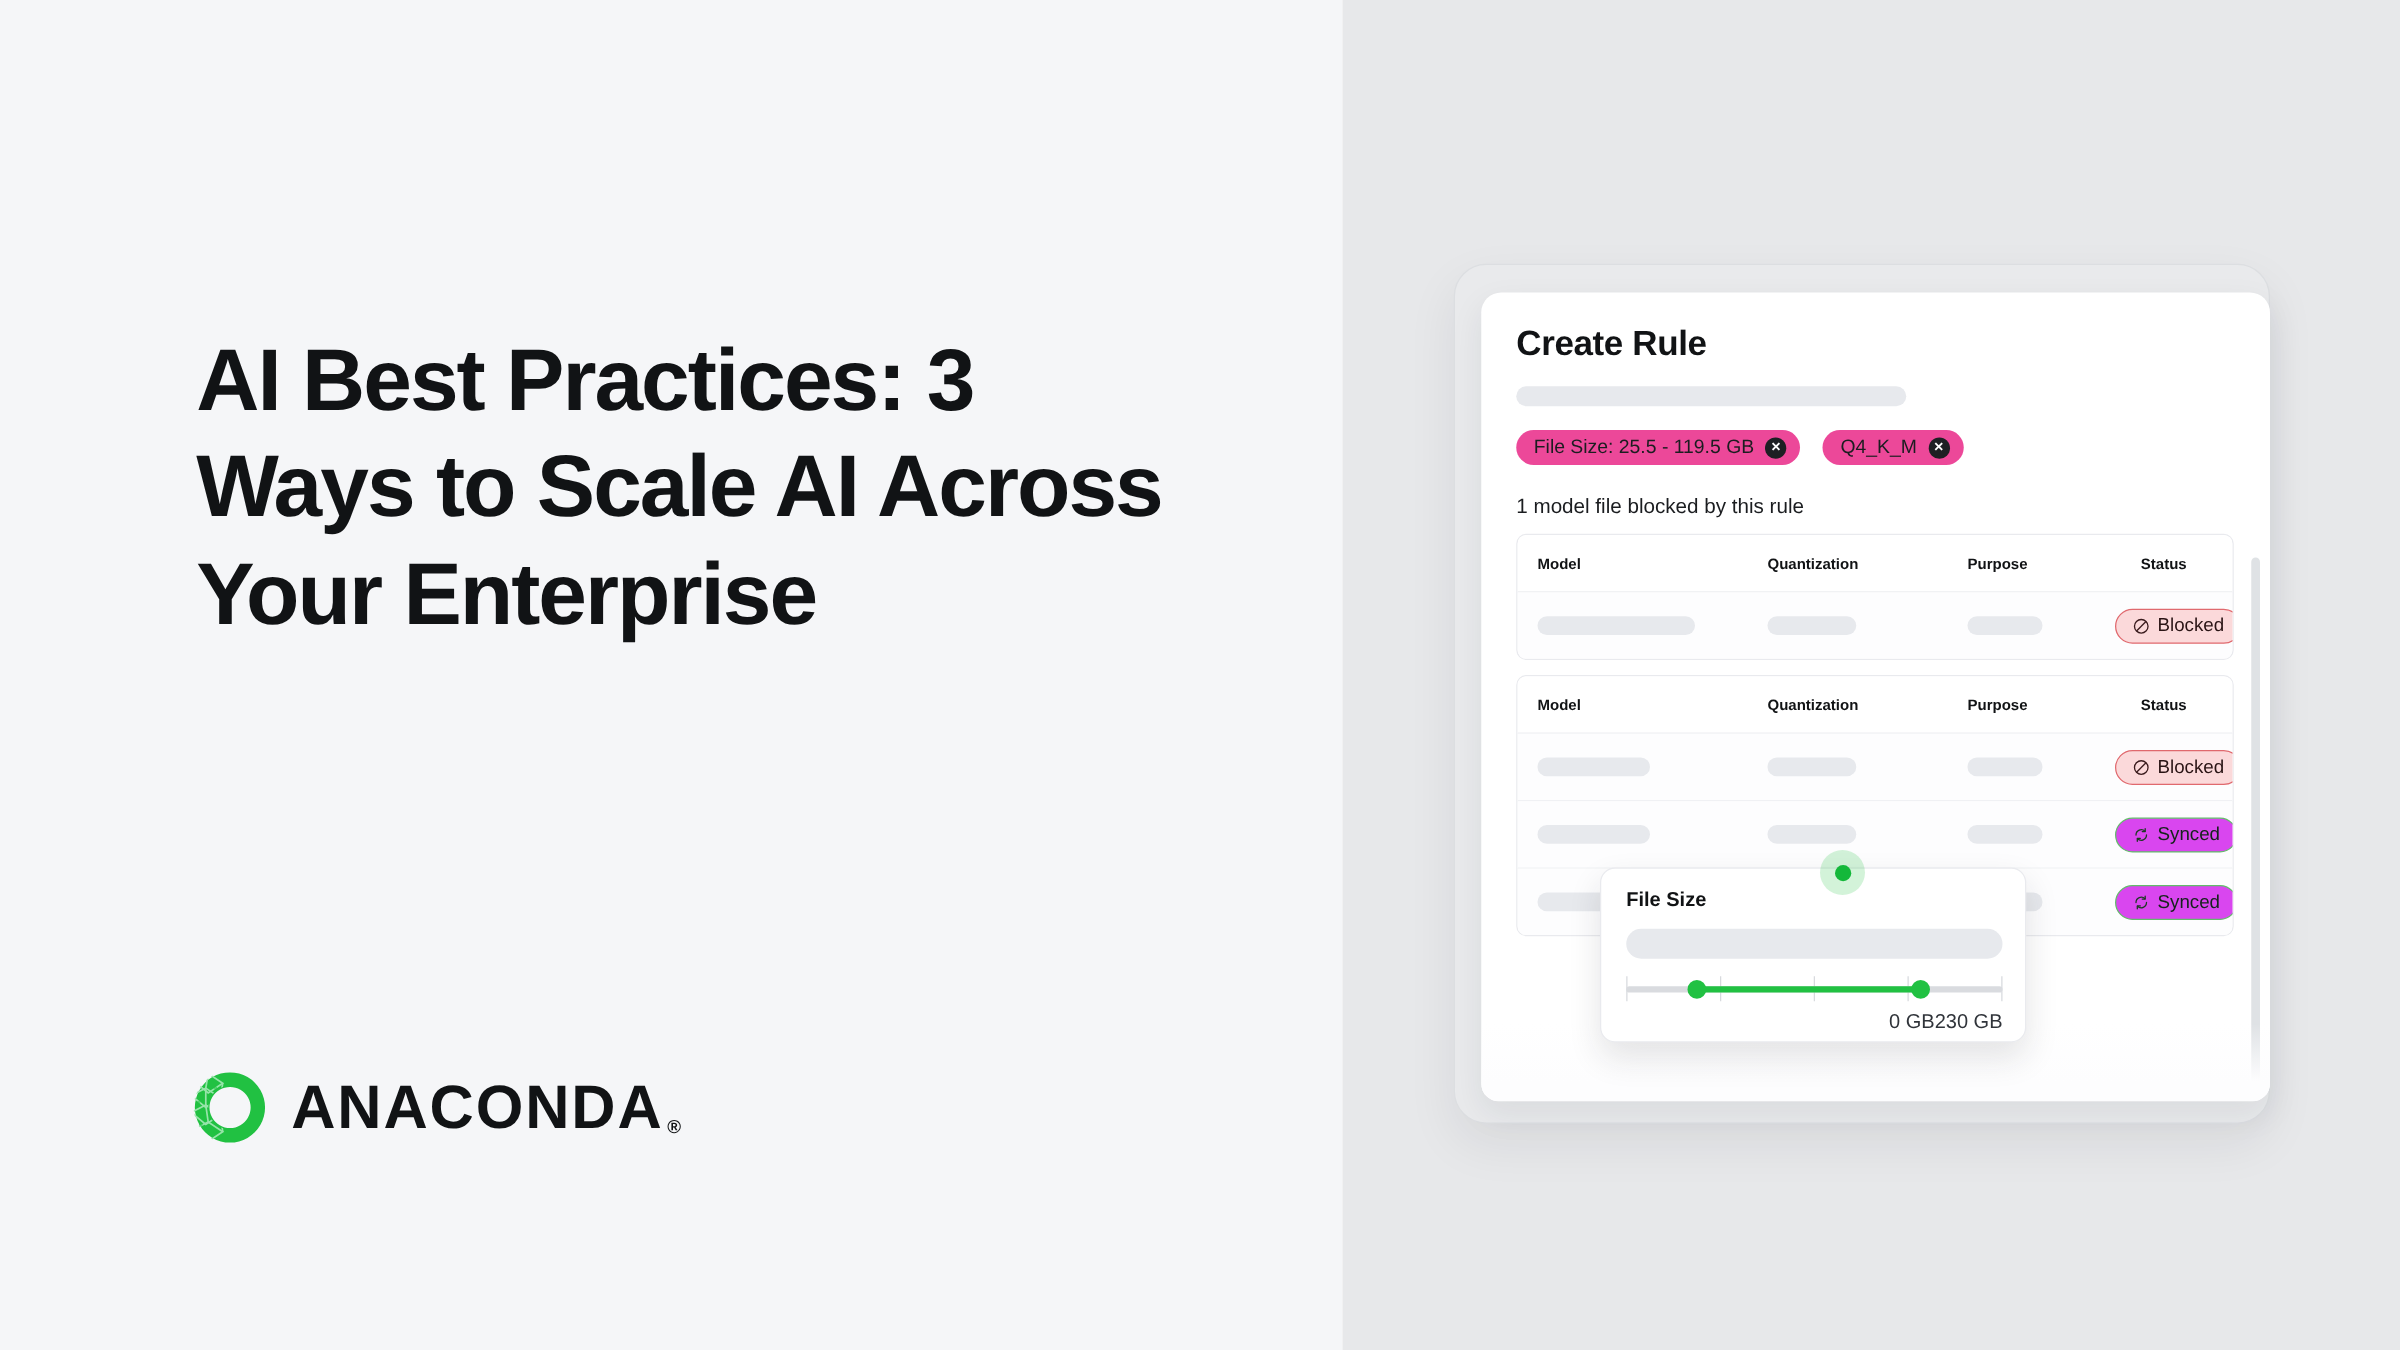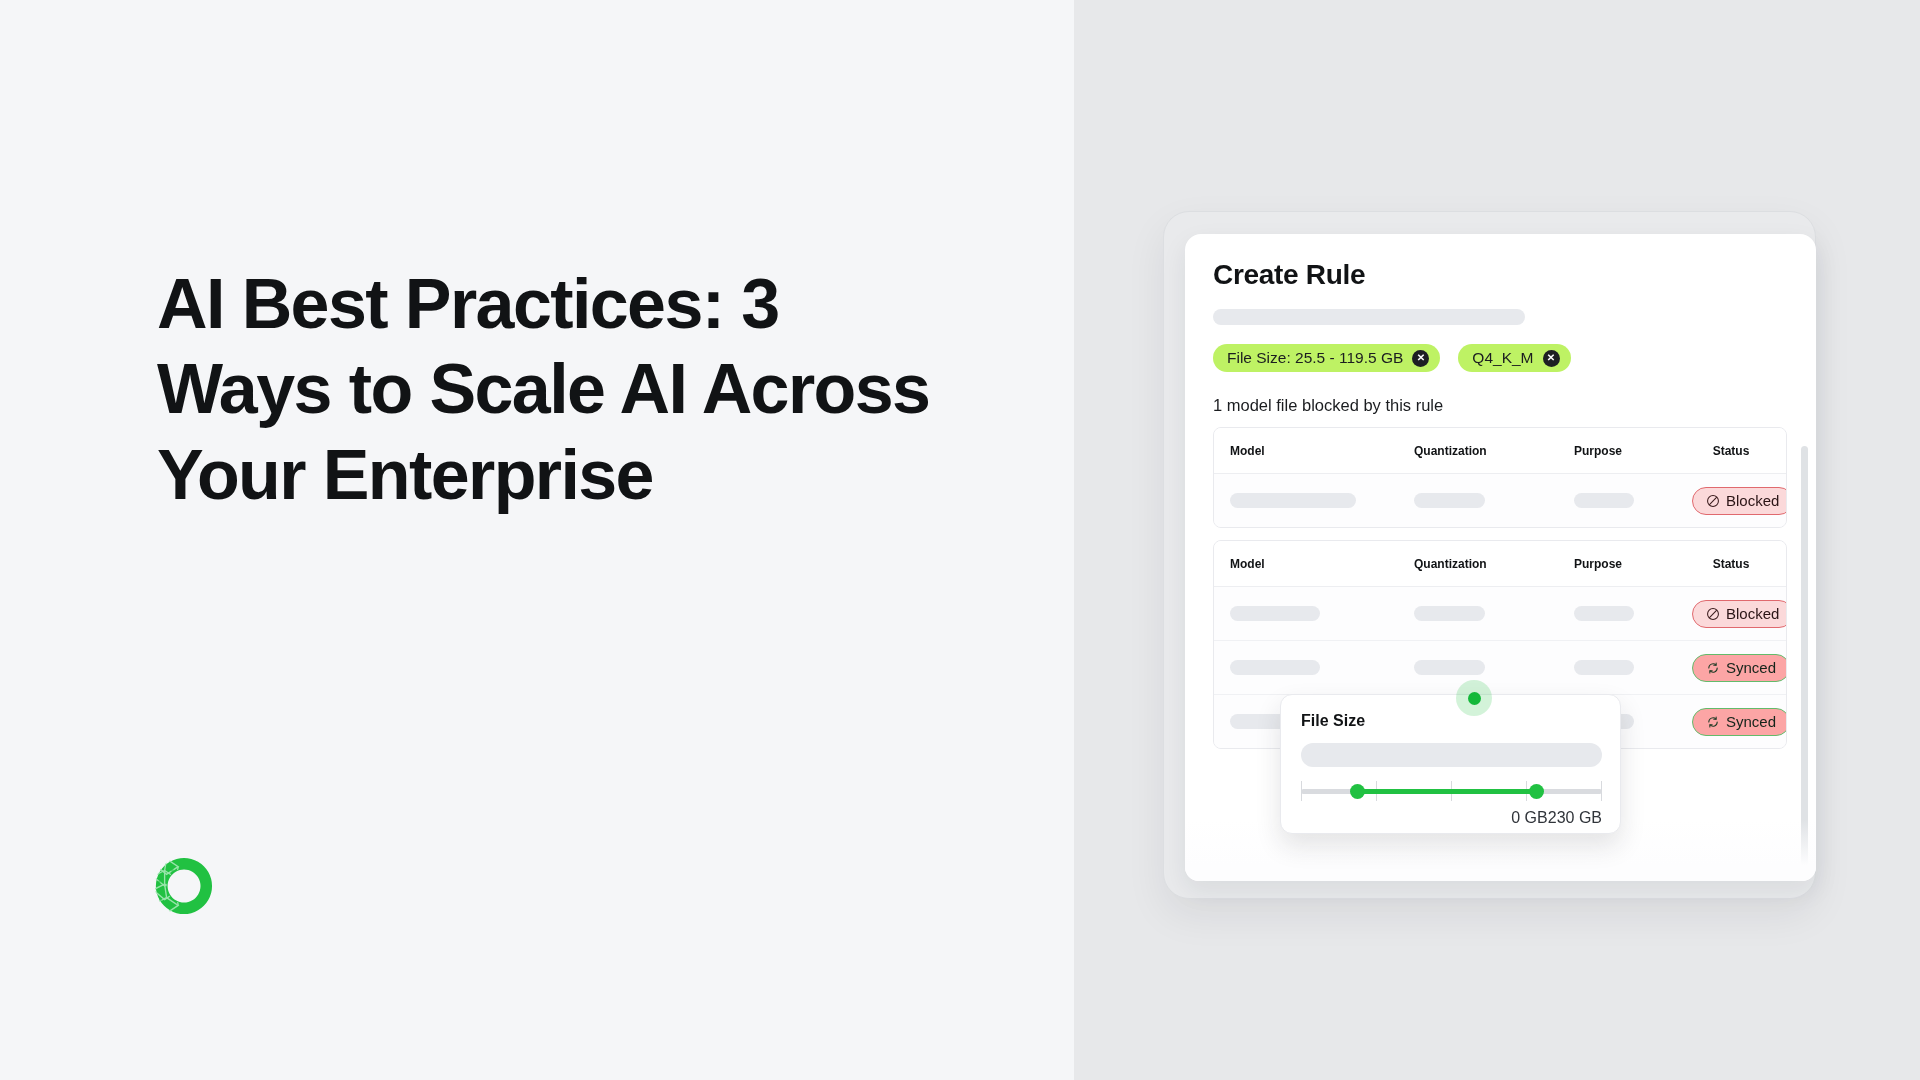--- a/index.html
+++ b/index.html
@@ -147,23 +147,23 @@
   }
 
   .chips {
     margin-top: 19px;
     display: flex;
     gap: 18px;
     align-items: center;
   }
   .chip {
     display: inline-flex;
-    align-items: center;
+    align-items: flex-end;
     gap: 9px;
-    background: #bef264;
+    background: #ec4899;
     border-radius: 16px;
     padding: 5px 11px 5px 14px;
     font-size: 15.5px;
     color: #1b1d20;
     white-space: nowrap;
   }
   .chip-x {
     width: 17px;
     height: 17px;
     border-radius: 50%;
@@ -239,21 +239,21 @@
     font-size: 15px;
     line-height: 1.2;
     box-sizing: border-box;
   }
   .badge-blocked {
     background: #fbd9da;
     border: 1px solid #e0696e;
     color: #2a1415;
   }
   .badge-synced {
-    background: #fca5a5;
+    background: #d946ef;
     border: 1px solid #63bb6b;
     color: #14241a;
   }
   .badge-icon { width: 14px; height: 14px; display: block; }
 
   .status-cell {
     display: flex;
     justify-content: center;
     align-items: center;
   }
@@ -402,20 +402,24 @@
           <g fill="#21c142" opacity="0.55">
             <circle cx="8" cy="10" r="1.5"></circle>
             <circle cx="20" cy="16" r="1.5"></circle>
             <circle cx="6" cy="28" r="1.5"></circle>
             <circle cx="18" cy="34" r="1.5"></circle>
             <circle cx="8" cy="46" r="1.5"></circle>
             <circle cx="20" cy="52" r="1.5"></circle>
           </g>
         </g>
       </svg>
+      <div class="wordmark">
+        <span>ANACONDA</span>
+        <span class="reg">®</span>
+      </div>
     </div>
   </div>
 
   <div class="device-frame"></div>
 
   <div class="app-card">
     <div class="card-inner">
 
       <h2 class="card-title">Create Rule</h2>
 

